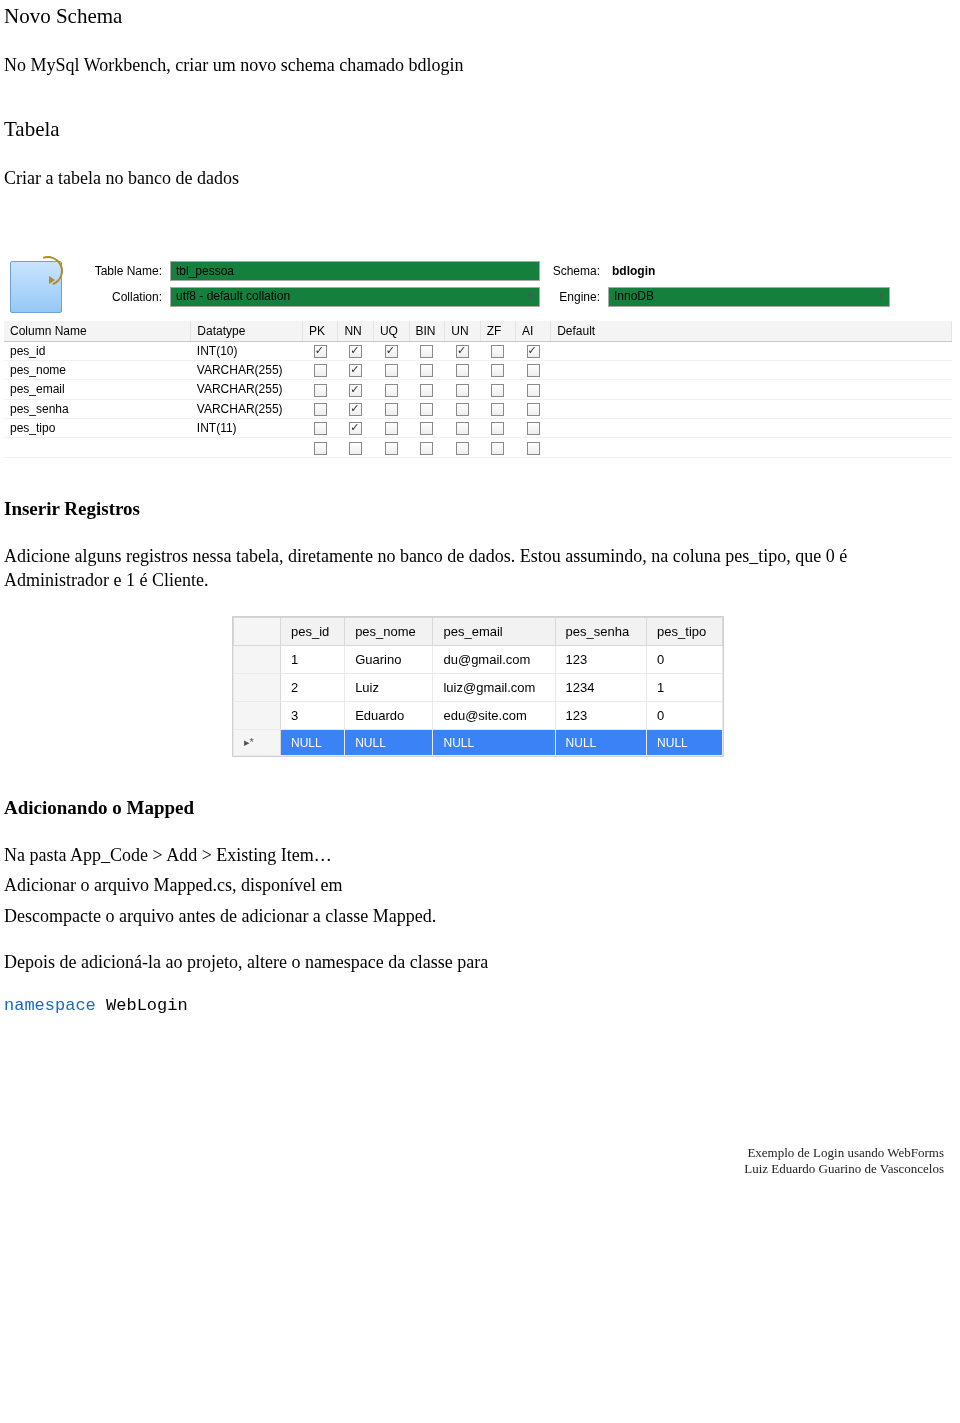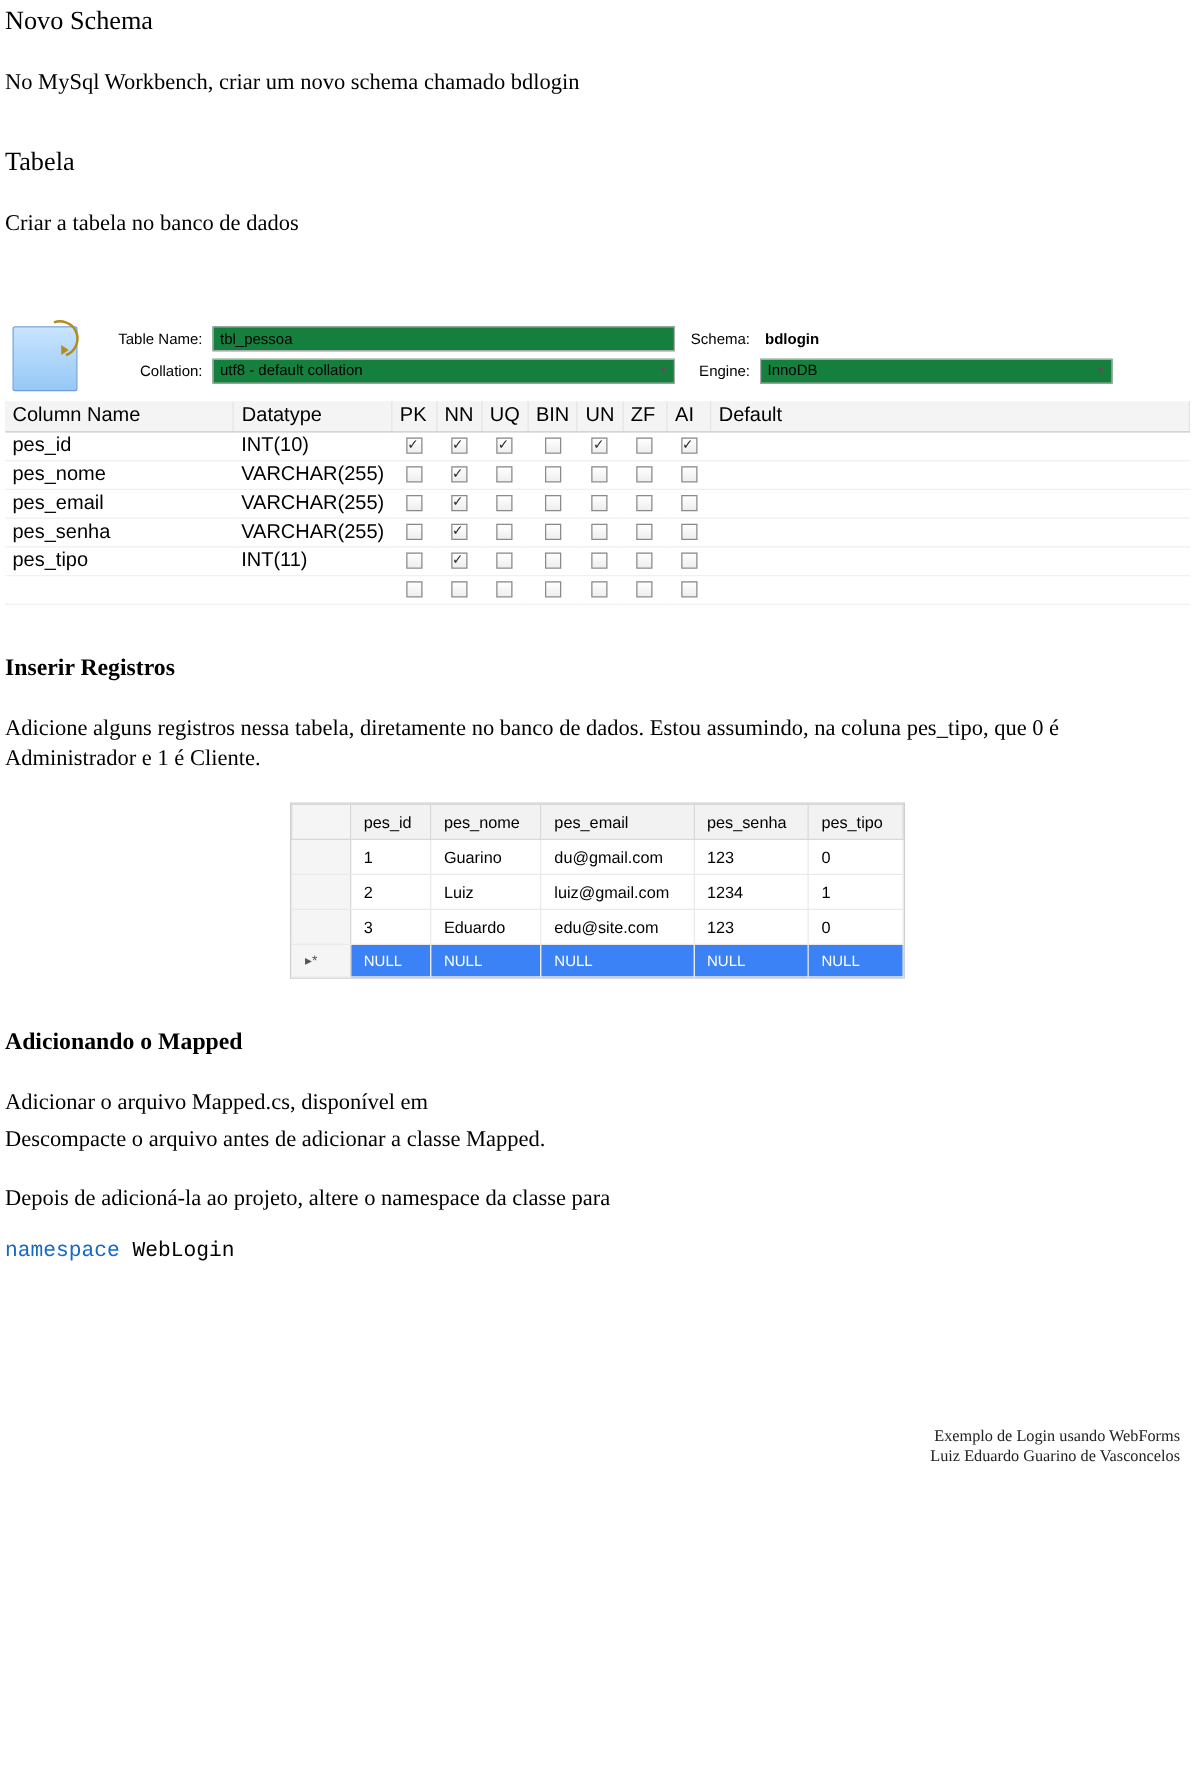--- a/index.html
+++ b/index.html
@@ -48,21 +48,21 @@
   .wb-input { height:20px; border:1px solid #a9a9a9; background:#15803d; padding:1px 5px; box-sizing:border-box; font-size:12px; }
   .tn { width:370px; }
   .coll{ width:370px; position:relative; }
   .coll::after{content:"▾";position:absolute;right:6px;top:2px;color:#555;font-size:10px;}
   .wb-lbl2 { width:52px; text-align:right; }
   .schema-val { font-weight:bold; padding-left:4px; }
   .eng { width:282px; position:relative; }
   .eng::after{content:"▾";position:absolute;right:6px;top:2px;color:#555;font-size:10px;}
   .wb-comments { width:764px; height:36px; border:1px solid #a9a9a9; background:#fff; position:relative;}
   .wb-comments::after{content:"";position:absolute;right:0;top:0;bottom:0;width:16px;border-left:1px solid #ccc;background:linear-gradient(#f5f5f5,#e5e5e5);}
-  .wb-grid { margin-top:8px; width:100%; border-collapse:collapse; font-size:16px; }
+  .wb-grid { margin-top:8px; width:100%; border-collapse:collapse; font-size:12px; }
   .wb-grid th { background:#f4f4f4; border-bottom:1px solid #c8c8c8; border-right:1px solid #e4e4e4; padding:3px 6px; text-align:left; font-weight:normal; color:#000;}
   .wb-grid td { padding:2px 6px; border-bottom:1px solid #f0f0f0; }
   .wb-grid td.cb { text-align:center; width:24px; }
   .cbx { display:inline-block; width:13px; height:13px; border:1px solid #8a8a8a; background:linear-gradient(#fff,#eee); box-sizing:border-box; vertical-align:middle; position:relative;}
   .cbx.on::after{content:"✓"; position:absolute; font-size:11px; left:0; top:-2px; color:#2a2a2a;}
   .col-name { width:185px; }
   .col-dt { width:100px; }
   .col-def { width:420px; }
 
   
@@ -243,20 +243,21 @@
             <td class="val">NULL</td>
             <td class="val">NULL</td>
             <td class="val">NULL</td>
             <td class="val">NULL</td>
           </tr>
         </tbody>
     </table>
   </div>
 
   <h2 class="sec2">Adicionando o Mapped</h2>
+  <p class="body">Na pasta App_Code &gt; Add &gt; Existing Item…</p>
   <p class="body">Adicionar o arquivo Mapped.cs, disponível em</p>
   <p class="body" style="margin-bottom:22px;">Descompacte o arquivo antes de adicionar a classe Mapped.</p>
   <p class="body">Depois de adicioná-la ao projeto, altere o namespace da classe para</p>
 
   <div class="code">
     <span class="kw">namespace</span><span> WebLogin</span>
   </div>
 
   <div class="footer">
     <div>Exemplo de Login usando WebForms</div>

